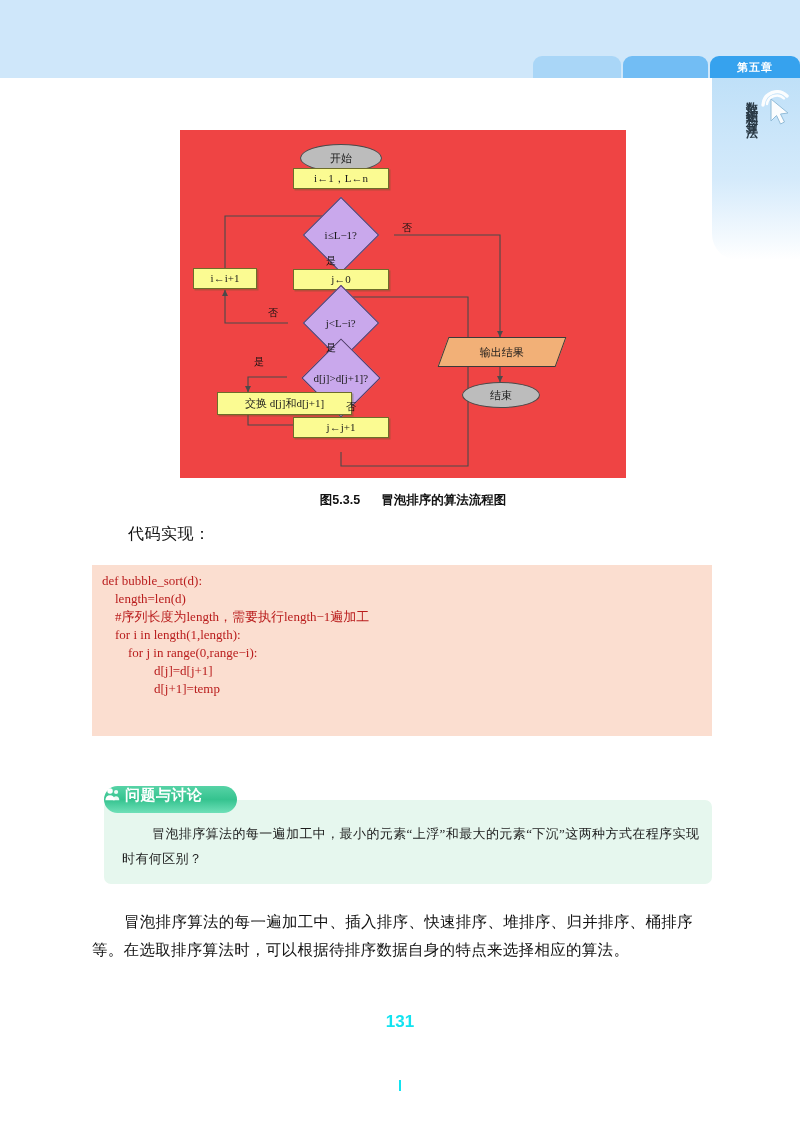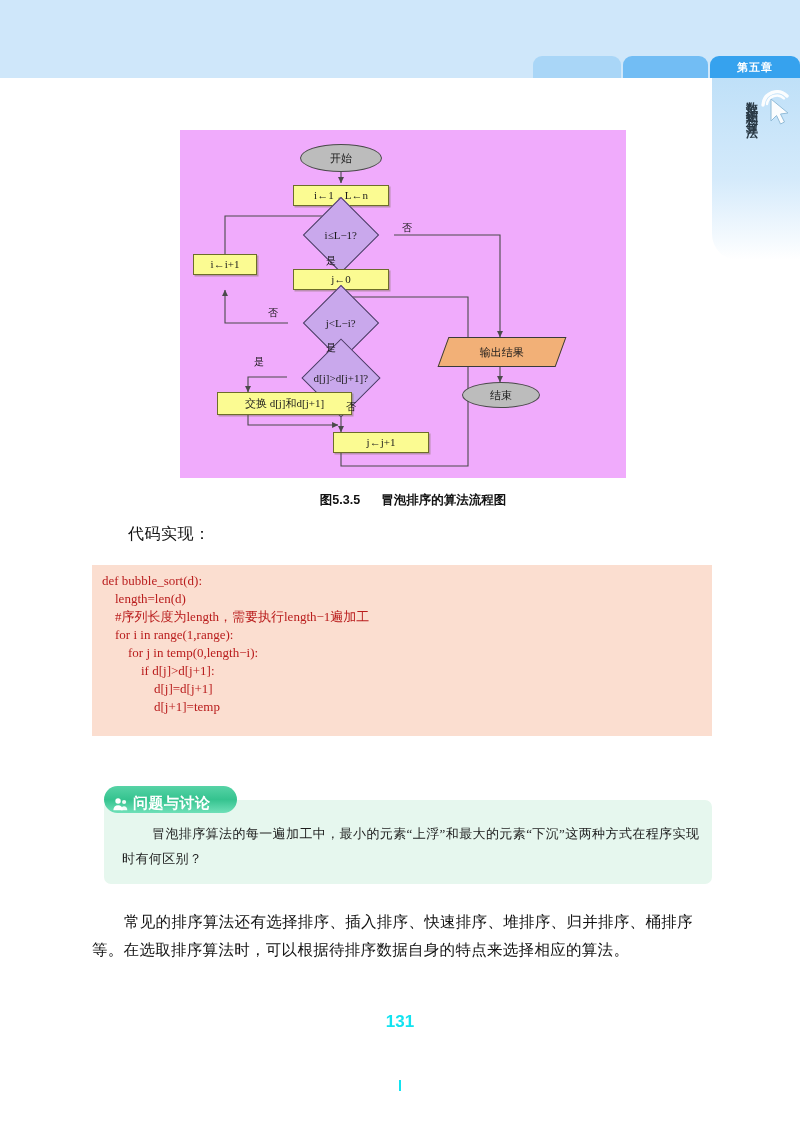--- a/index.html
+++ b/index.html
@@ -46,21 +46,21 @@
     letter-spacing: 4px; line-height: 20px;
   }
   .cursor-icon {
     position: absolute; left: 757px; top: 85px; width: 36px; height: 42px;
     opacity: 0.95;
   }
 
   
   .figure {
     position: absolute; left: 180px; top: 130px; width: 446px; height: 348px;
-    background: #f0abfc;
+    background: #ef4444;
   }
   .fc { position: absolute; left: 0; top: 0; width: 446px; height: 348px; }
 
   .node {
     position: absolute;
     display: flex; align-items: center; justify-content: center;
     font-family: "Liberation Serif", serif;
     font-size: 11px; color: #1a1a1a; white-space: nowrap;
     text-align: center; line-height: 1;
   }
@@ -111,21 +111,21 @@
   .code-line {
     font-family: "Liberation Serif", serif;
     font-size: 13px; color: #b91c1c; line-height: 18px; white-space: pre;
   }
 
   
   .disc-badge {
     position: absolute; left: 104px; top: 786px;
     width: 133px; height: 27px; border-radius: 14px;
     background: linear-gradient(180deg, #57d3a6 0%, #35c38f 50%, #6fe0b8 100%);
-    display: flex; align-items: flex-end; padding-left: 8px;
+    display: flex; align-items: flex-start; padding-left: 0;
     z-index: 3;
   }
   .disc-badge .ppl { width: 17px; height: 17px; flex: 0 0 17px; }
   .disc-badge .txt {
     font-family: "Liberation Sans", sans-serif;
     font-size: 15px; color: #ffffff; font-weight: bold;
     letter-spacing: .5px; margin-left: 4px;
   }
   .disc-box {
     position: absolute; left: 104px; top: 800px; width: 608px; height: 84px;
@@ -210,49 +210,49 @@
         <path d="M161,322 L161,336 L288,336 L288,167 L164,167" marker-end="url(#ah)"></path>
 
         <line x1="320" y1="237" x2="320" y2="252" marker-end="url(#ah)"></line>
       </g>
     </svg>
 
     <div class="node n-term" style="left:120px; top:14px; width:82px; height:28px;">
       <span>开始</span>
     </div>
 
-    <div class="node n-proc" style="left:113px; top:55px; width:96px; height:21px;">
+    <div class="node n-proc" style="left:113px; top:38px; width:96px; height:21px;">
       <span>i←1，L←n</span>
     </div>
 
     <div class="node n-dec" style="left:134px; top:78px; width:54px; height:54px;">
       <span>i≤L−1?</span>
     </div>
 
     <div class="node n-proc" style="left:113px; top:139px; width:96px; height:21px;">
       <span>j←0</span>
     </div>
 
-    <div class="node n-proc" style="left:13px; top:124px; width:64px; height:21px;">
+    <div class="node n-proc" style="left:13px; top:138px; width:64px; height:21px;">
       <span>i←i+1</span>
     </div>
 
     <div class="node n-dec" style="left:134px; top:166px; width:54px; height:54px;">
       <span>j&lt;L−i?</span>
     </div>
 
     <div class="node n-dec" style="left:133px; top:220px; width:56px; height:56px;">
       <span>d[j]&gt;d[j+1]?</span>
     </div>
 
     <div class="node n-proc" style="left:5px; top:262px; width:135px; height:23px;margin-left:32px;">
       <span>交换 d[j]和d[j+1]</span>
     </div>
 
-    <div class="node n-proc" style="left:113px; top:302px; width:96px; height:21px;margin-left:40px;">
+    <div class="node n-proc" style="left:113px; top:287px; width:96px; height:21px;">
       <span>j←j+1</span>
     </div>
 
     <div class="node n-io" style="left:263px; top:207px; width:118px; height:30px;">
       <span>输出结果</span>
     </div>
 
     <div class="node n-term" style="left:282px; top:252px; width:78px; height:26px;">
       <span>结束</span>
     </div>
@@ -270,37 +270,36 @@
     <span class="gap"></span>
     <span>冒泡排序的算法流程图</span>
   </div>
 
   <div class="lead">代码实现：</div>
 
   <div class="code-block">
     <div class="code-line">def bubble_sort(d):</div>
     <div class="code-line">    length=len(d)</div>
     <div class="code-line">    #序列长度为length，需要执行length−1遍加工</div>
-    <div class="code-line">    for i in range(1,range):</div>
-    <div class="code-line">        for j in temp(0,length−i):</div>
-    <div class="code-line">            if d[j]&gt;d[j+1]:</div>
+    <div class="code-line">    for i in length(1,length):</div>
+    <div class="code-line">        for j in range(0,range−i):</div>
     <div class="code-line">                d[j]=d[j+1]</div>
     <div class="code-line">                d[j+1]=temp</div>
   </div>
 
   <div class="disc-box"></div>
   <div class="disc-badge">
     <svg class="ppl" viewBox="0 0 18 18">
       <circle cx="6.4" cy="5.4" r="2.9" fill="#ffffff"></circle>
       <path d="M1.4 15.2 C1.4 11.6 3.6 9.7 6.4 9.7 C9.2 9.7 11.4 11.6 11.4 15.2 Z" fill="#ffffff"></path>
       <circle cx="12.8" cy="6.4" r="2.2" fill="#ffffff" opacity="0.92"></circle>
       <path d="M9.4 15.2 C9.4 12.3 10.9 10.8 12.8 10.8 C14.7 10.8 16.2 12.3 16.2 15.2 Z" fill="#ffffff" opacity="0.92"></path>
     </svg>
     <span class="txt">问题与讨论</span>
   </div>
   <div class="disc-text">冒泡排序算法的每一遍加工中，最小的元素“上浮”和最大的元素“下沉”这两种方式在程序实现时有何区别？</div>
 
-  <div class="para">常见的排序算法还有选择排序、插入排序、快速排序、堆排序、归并排序、桶排序等。在选取排序算法时，可以根据待排序数据自身的特点来选择相应的算法。</div>
+  <div class="para">冒泡排序算法的每一遍加工中、插入排序、快速排序、堆排序、归并排序、桶排序等。在选取排序算法时，可以根据待排序数据自身的特点来选择相应的算法。</div>
 
   <div class="folio">131</div>
   <div class="folio-rule"></div>
 
 </div>
 
 </body></html>

